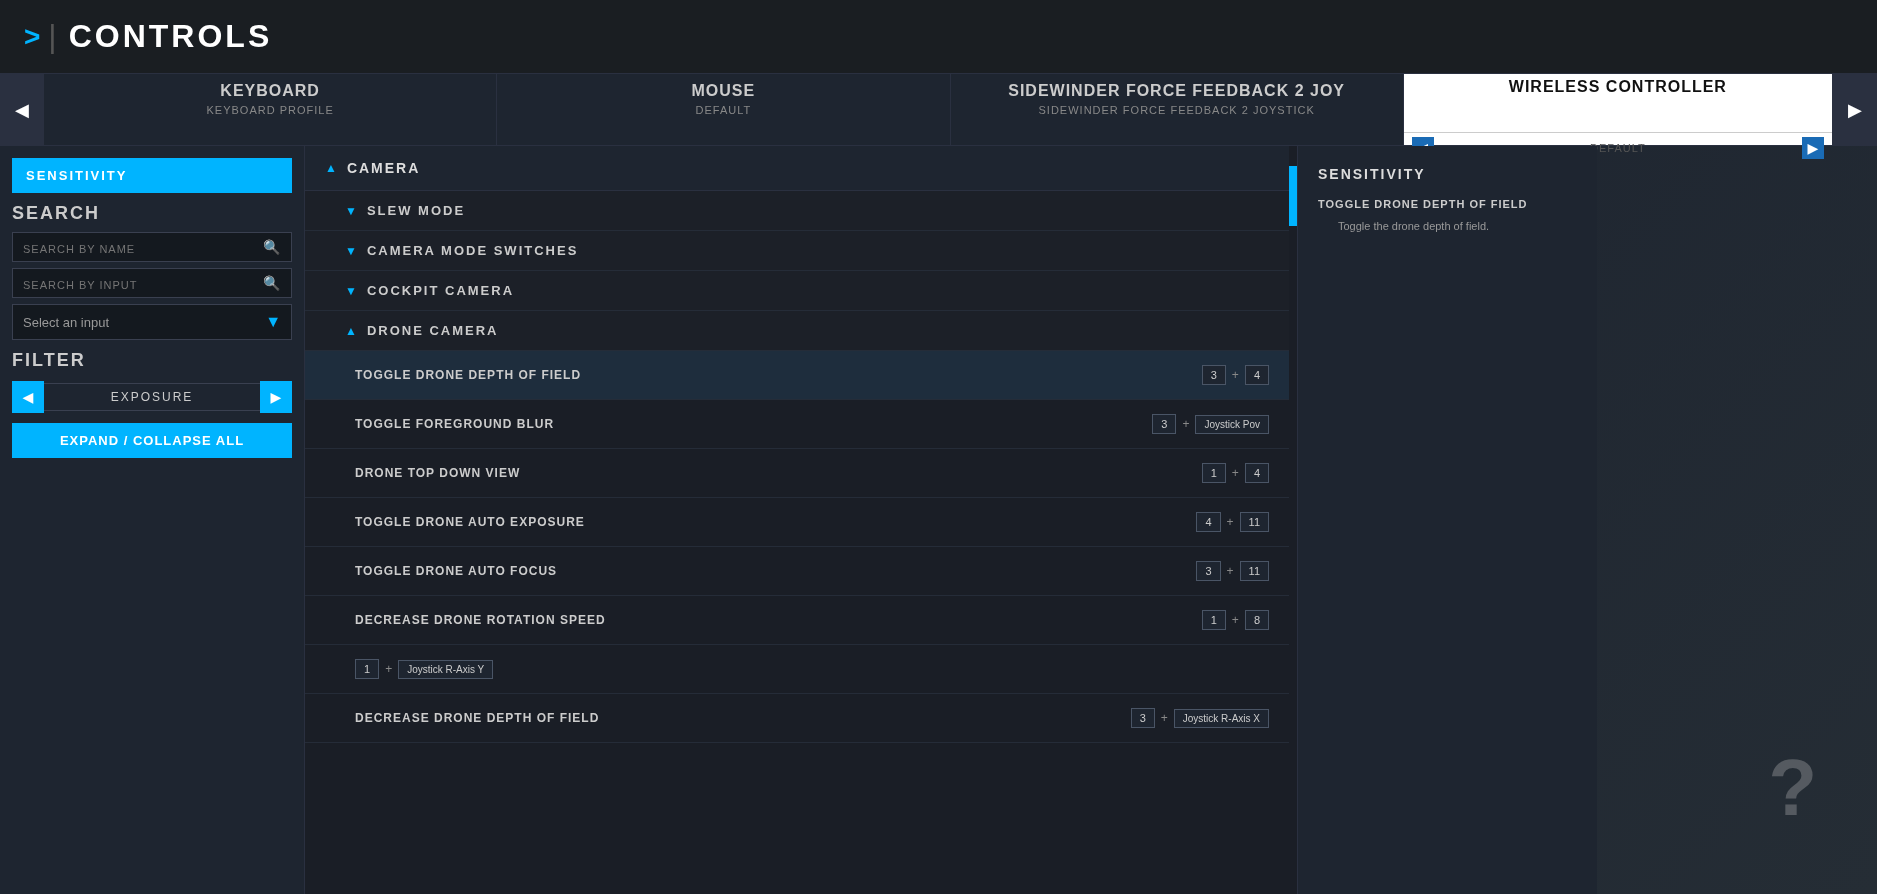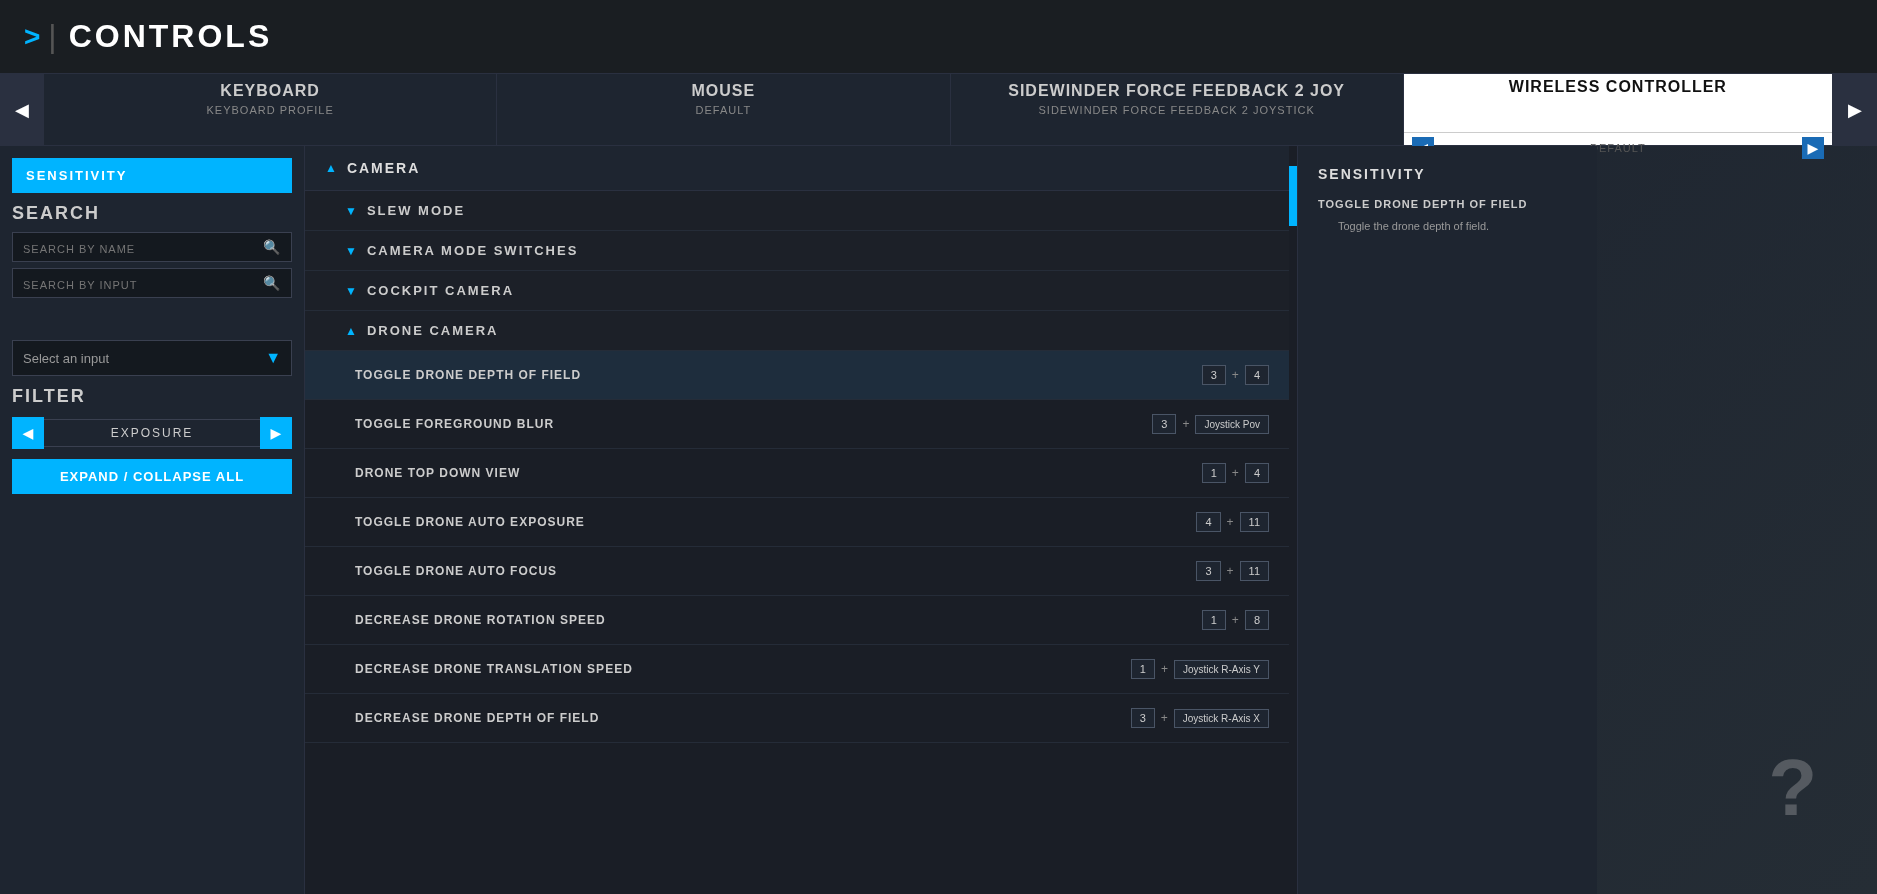--- a/index.html
+++ b/index.html
@@ -228,21 +228,20 @@
       font-size: 14px;
     }
 
     .select-input-wrap {
       display: flex;
       align-items: center;
       background: #14191f;
       border: 1px solid #3a4050;
       padding: 8px 10px;
       cursor: pointer;
-      margin-top: 36px;
     }
 
     .select-input-label {
       flex: 1;
       font-size: 13px;
       color: #999;
     }
 
     .select-chevron {
       color: #00b4ff;
@@ -622,21 +621,20 @@
         <div class="control-row">
           <span class="control-name">DECREASE DRONE ROTATION SPEED</span>
           <div class="control-binding">
             <span class="key-badge">1</span>
             <span class="key-plus">+</span>
             <span class="key-badge">8</span>
           </div>
         </div>
 
         <div class="control-row">
-          <span class="control-name">DECREASE DRONE TRANSLATION SPEED</span>
           <div class="control-binding">
             <span class="key-badge">1</span>
             <span class="key-plus">+</span>
             <span class="key-badge wide">Joystick R-Axis Y</span>
           </div>
         </div>
 
         <div class="control-row">
           <span class="control-name">DECREASE DRONE DEPTH OF FIELD</span>
           <div class="control-binding">

